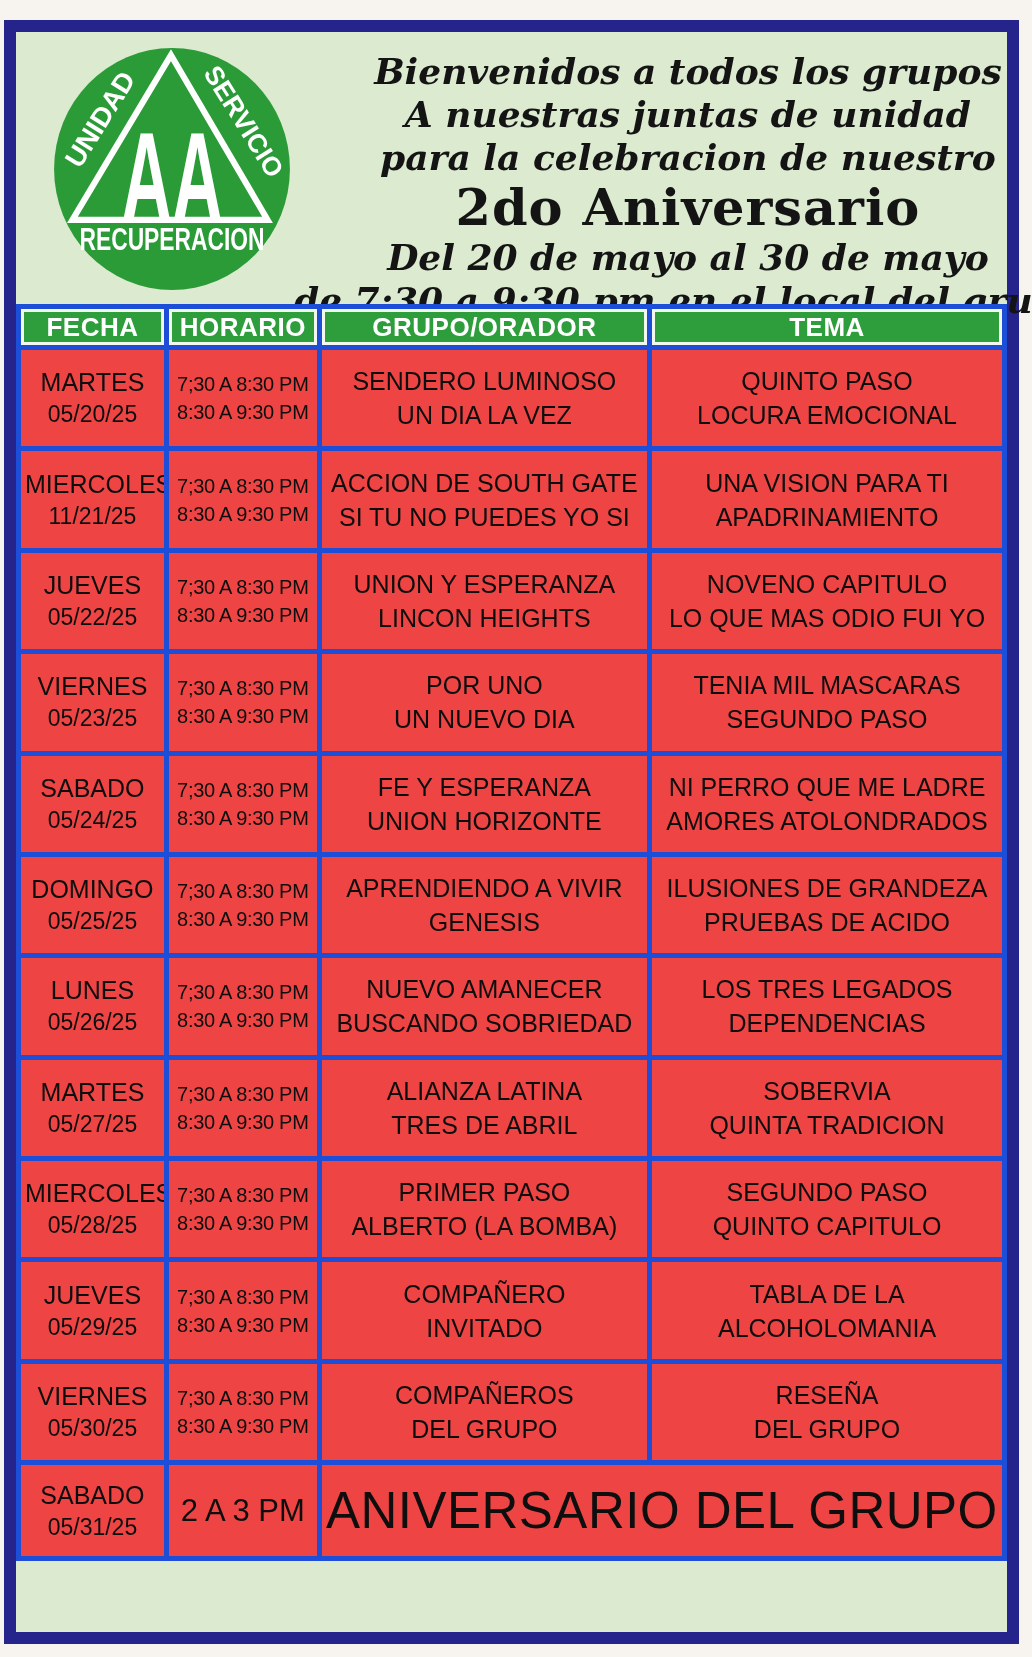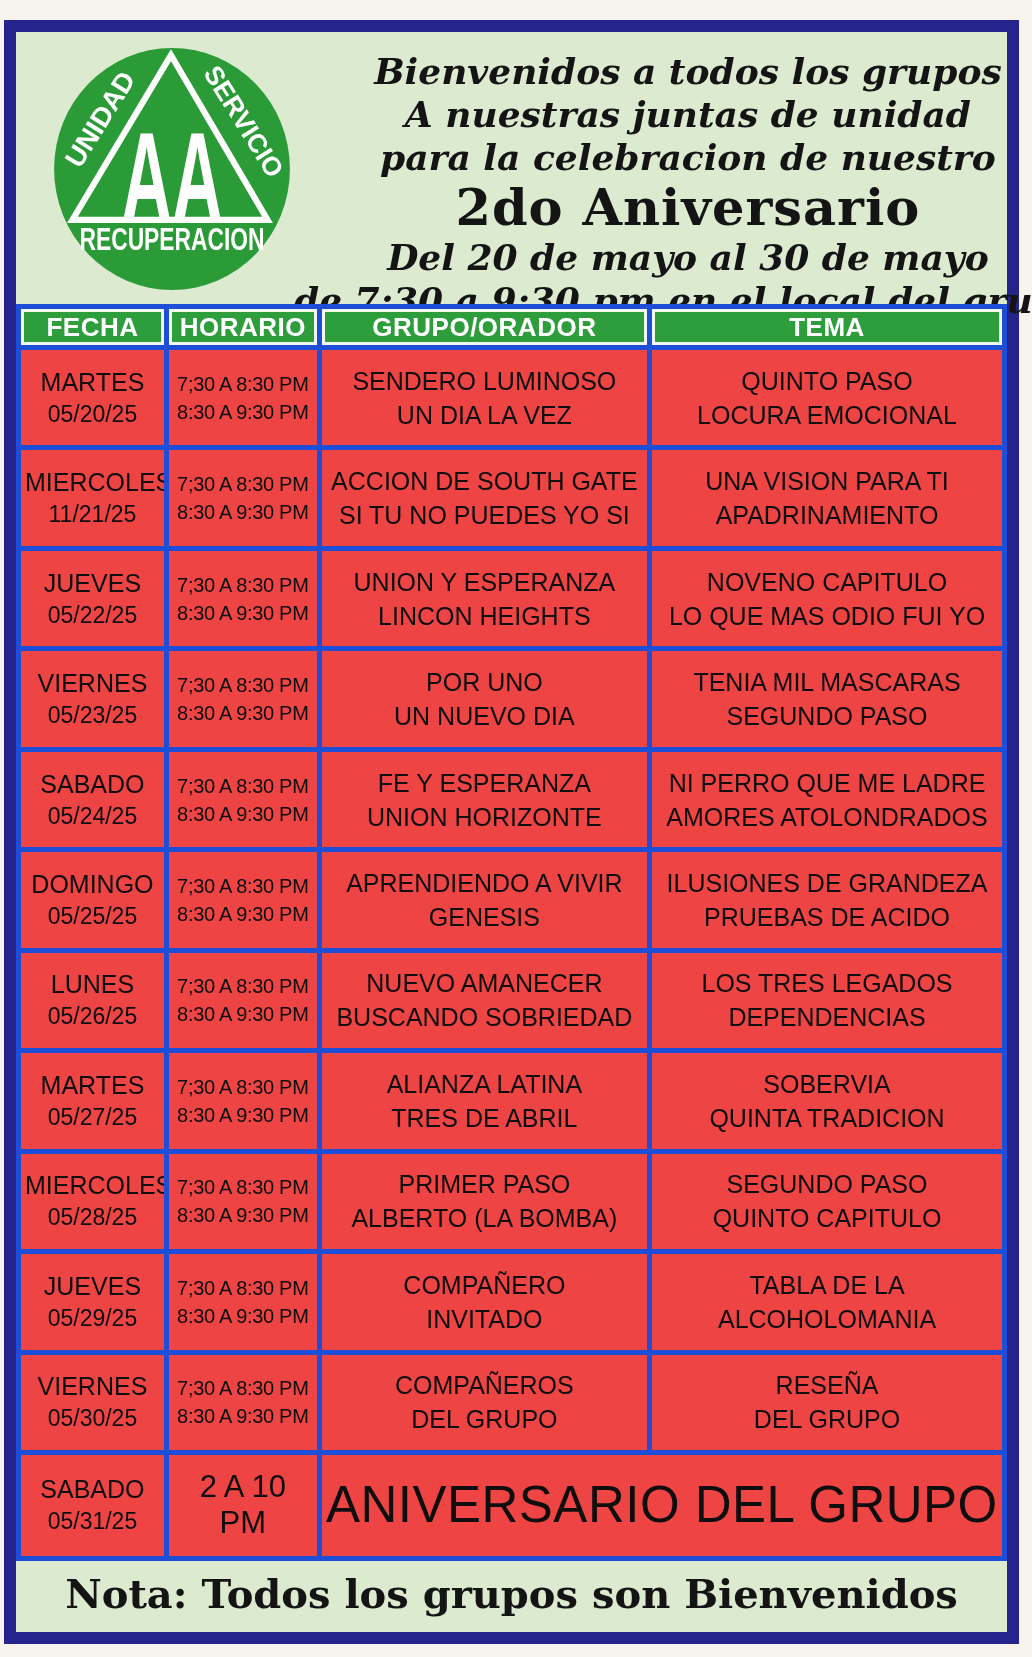--- a/index.html
+++ b/index.html
@@ -297,27 +297,24 @@
               <div class="text-line">RESEÑA</div>
               <div class="text-line">DEL GRUPO</div>
             </td>
         </tr>
         <tr>
           <td>
               <div class="day-line">SABADO</div>
               <div class="date-line">05/31/25</div>
             </td>
           <td>
-              <div class="big-time">2 A 10 PM</div>
+              <div class="big-time">2 A 3 PM</div>
             </td>
           <td colspan="2">
               <div class="event-line">ANIVERSARIO DEL GRUPO</div>
             </td>
         </tr>
       </tbody>
     </table>
 
-    <div class="footer-band">
-      <div class="footer-note">Nota: Todos los grupos son Bienvenidos</div>
-    </div>
 
   </div>
 </div>
 
 </body></html>

